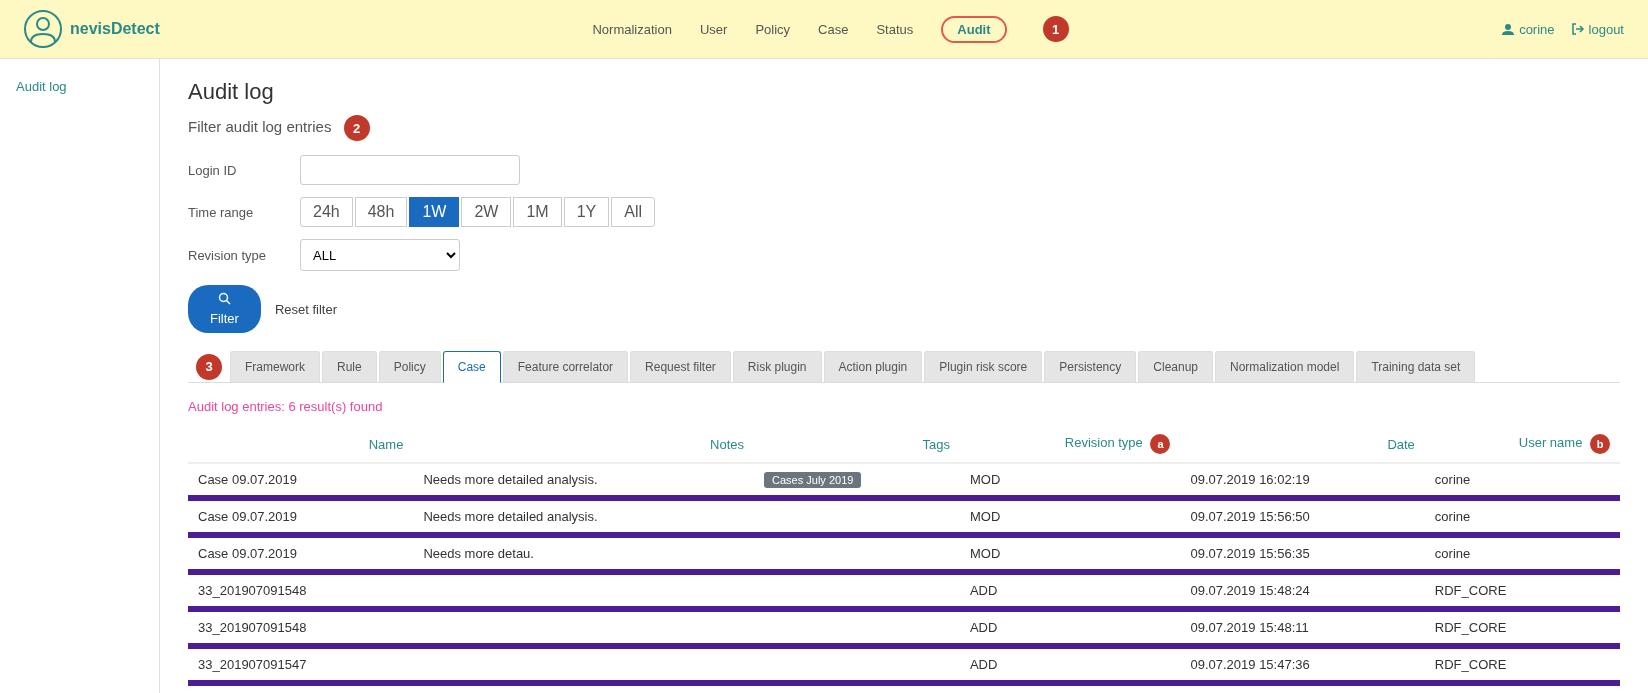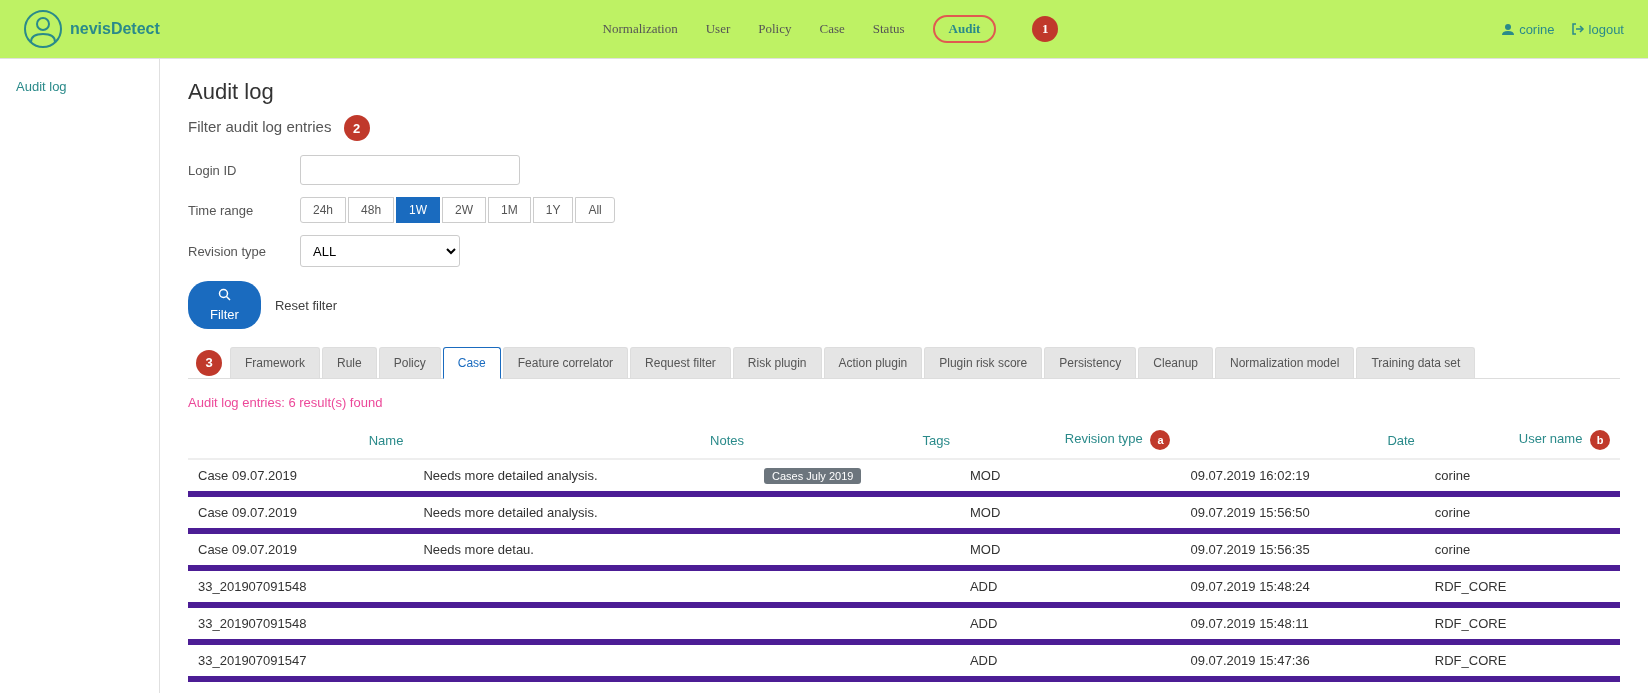--- a/index.html
+++ b/index.html
@@ -5,39 +5,38 @@
     * { box-sizing: border-box; margin: 0; padding: 0; }
     body { font-family: Arial, sans-serif; font-size: 13px; color: #333; background: #fff; }
 
     
     .header {
       display: flex;
       align-items: center;
       justify-content: space-between;
       padding: 10px 24px;
       border-bottom: 1px solid #e0e0e0;
-      background: #bef264;
+      background: #fef9c3;
     }
     .header-logo {
       display: flex;
       align-items: center;
       gap: 8px;
       font-size: 16px;
       font-weight: bold;
       color: #2a8a8a;
     }
     .logo-icon {
       width: 38px;
       height: 38px;
     }
     .header-nav {
       display: flex;
       align-items: center;
       gap: 28px;
-      font-family: Liberation Serif, serif;
     }
     .nav-item {
       color: #555;
       text-decoration: none;
       font-size: 13px;
       cursor: pointer;
     }
     .nav-item.active {
       color: #2a8a8a;
       border: 2px solid #e05a50;
@@ -129,21 +128,21 @@
     }
     .time-range-group {
       display: flex;
       gap: 2px;
     }
     .time-btn {
       padding: 5px 12px;
       border: 1px solid #ccc;
       background: #fff;
       cursor: pointer;
-      font-size: 12px;
+      font-size: 16px;
       color: #555;
     }
     .time-btn.active {
       background: #1a6bbf;
       color: #fff;
       border-color: #1a6bbf;
     }
     .time-btn:first-child { border-radius: 3px 0 0 3px; }
     .time-btn:last-child { border-radius: 0 3px 3px 0; }
 

